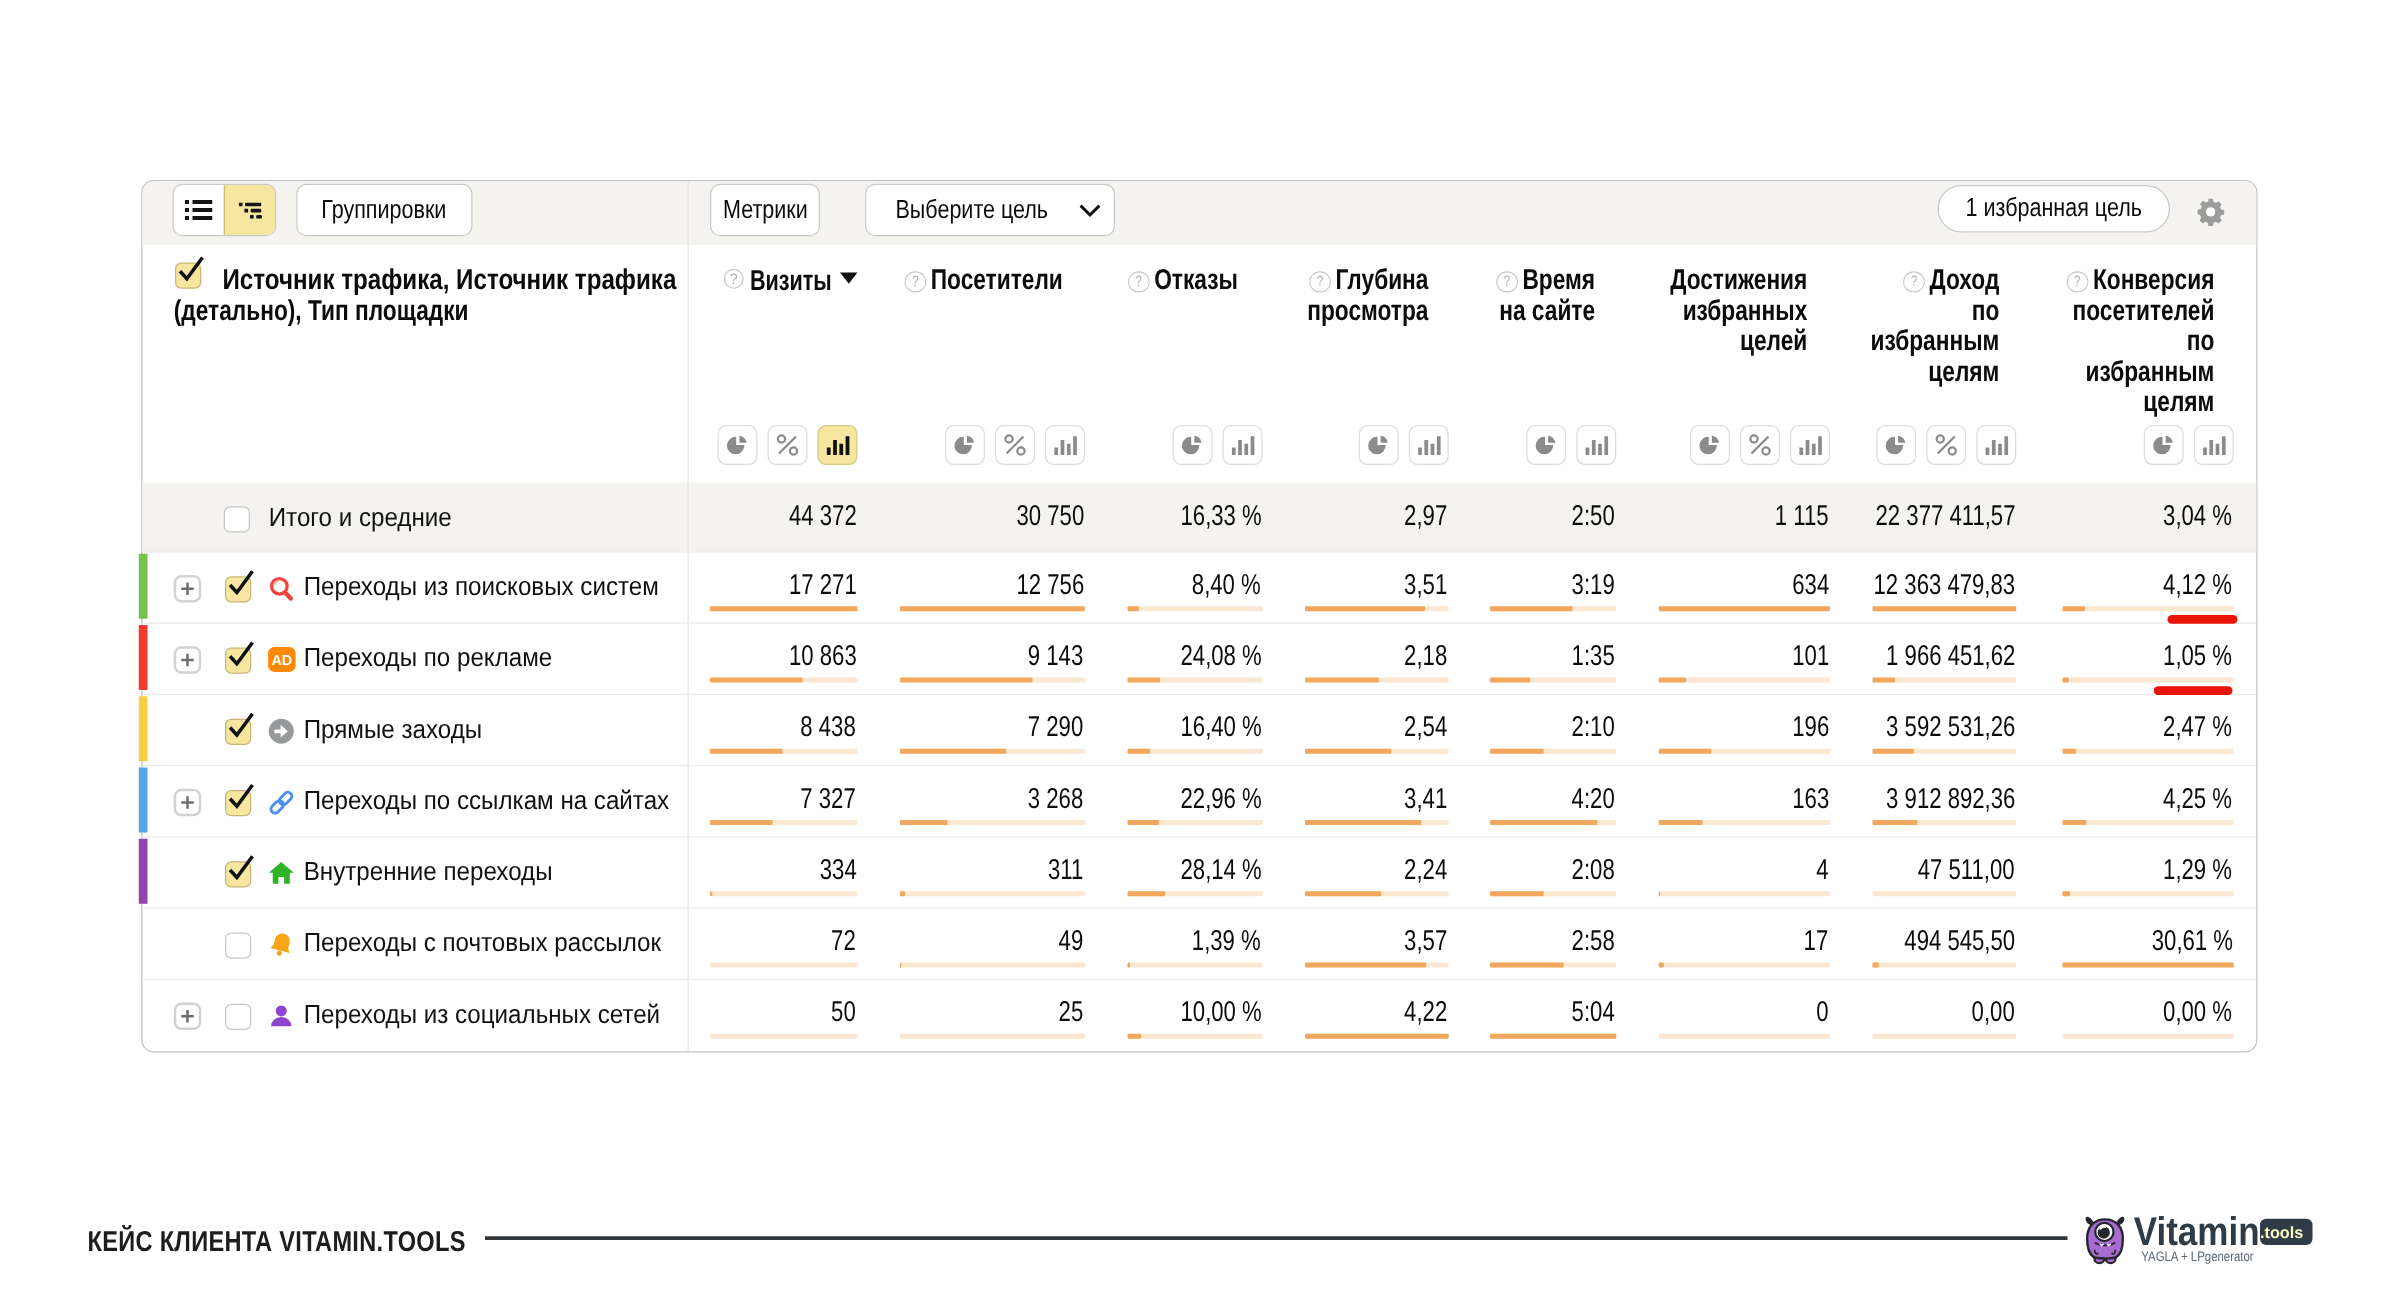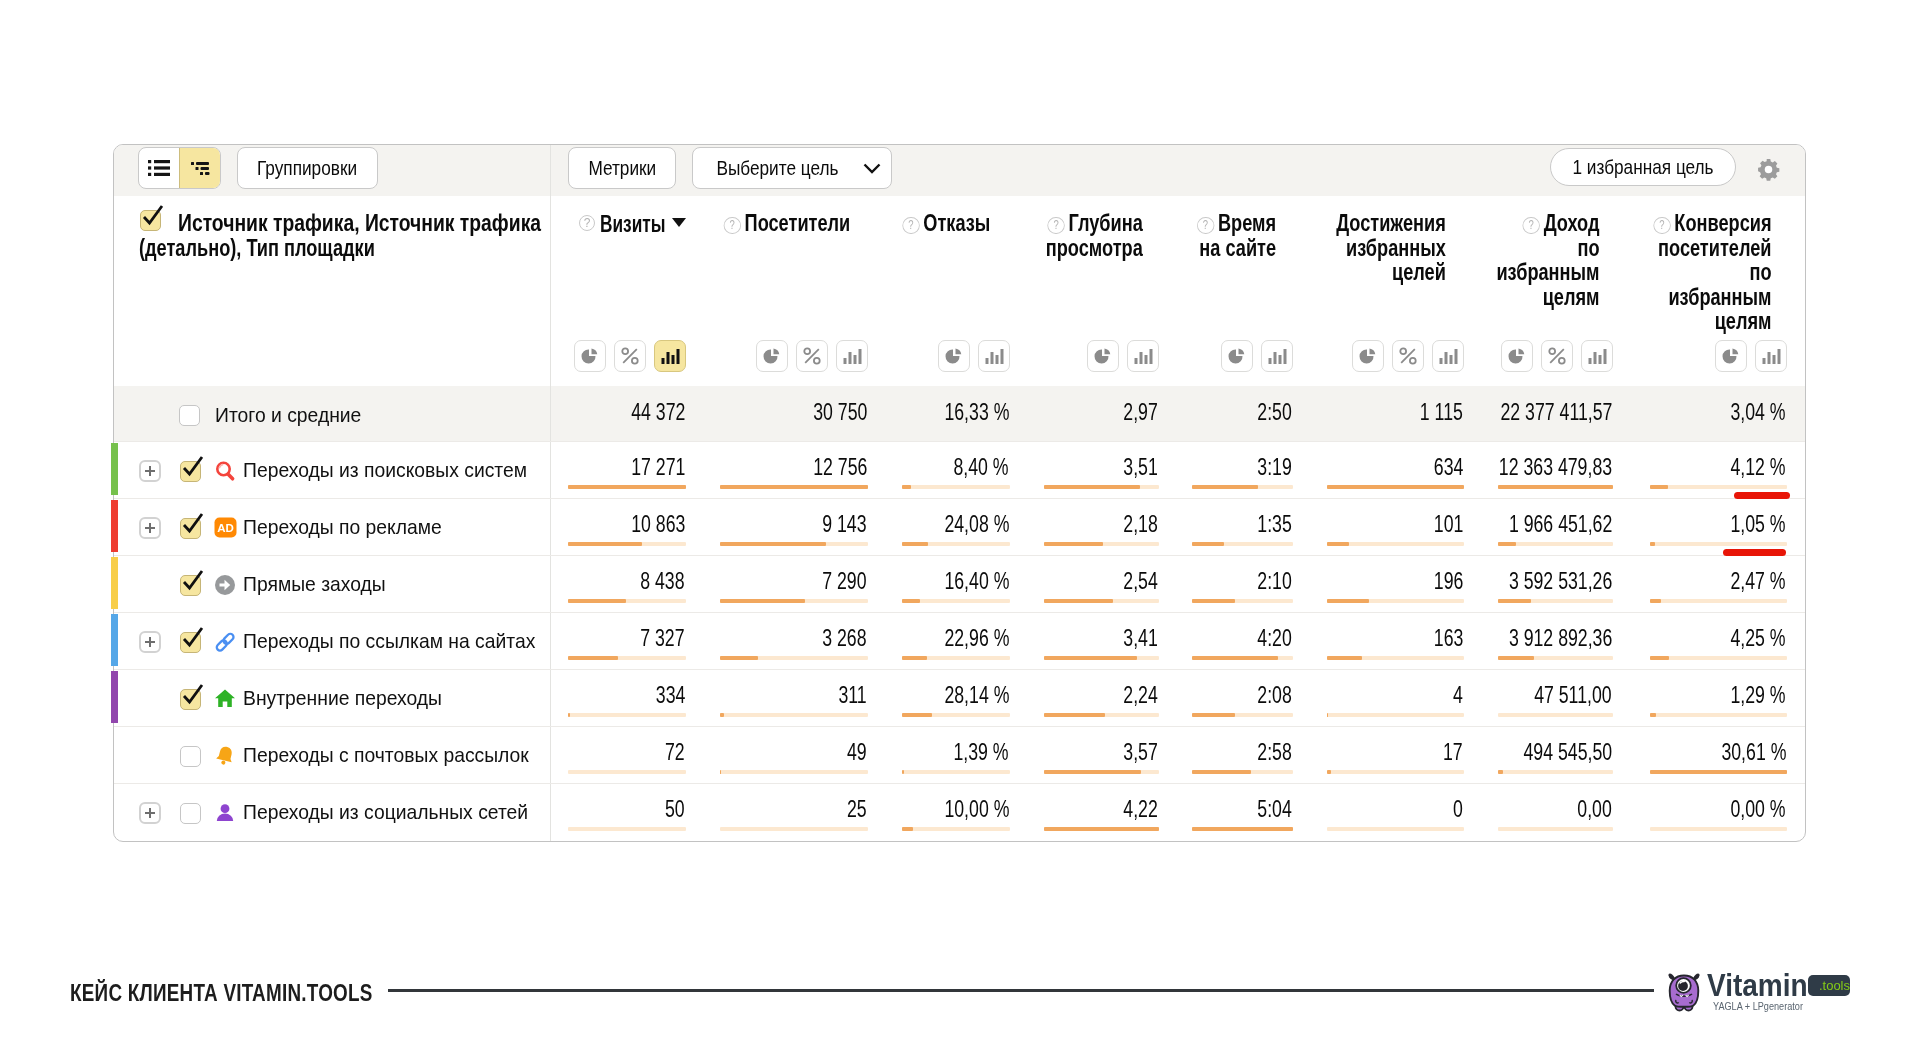--- a/index.html
+++ b/index.html
@@ -57,21 +57,21 @@
         <rect x="4.5" y="5" width="3" height="3" rx="0.5"></rect>
         <rect x="9.5" y="5" width="8.5" height="3" rx="1"></rect>
         <rect x="9" y="10" width="3" height="3" rx="0.5"></rect>
         <rect x="14" y="10" width="4.5" height="3" rx="1"></rect>
       </svg>
     </div>
   </div>
 <div class="btn" style="left:237px;top:147px;width:141px">
     <span class="btxt">Группировки</span>
   </div>
-<div class="btn" style="left:568px;top:147px;width:108px">
+<div class="btn" style="left:568px;top:147px;width:88px">
     <span class="btxt">Метрики</span>
   </div>
 <div class="btn" style="left:692px;top:147px;width:200px">
     <span class="btxt">Выберите цель</span>
     <svg width="18" height="11" viewBox="0 0 18 11" style="margin-left:11px;flex:none">
       <path d="M1.5 1.5 L9 9 L16.5 1.5" fill="none" stroke="#111" stroke-width="2.4"></path>
     </svg>
   </div>
 <div class="pill">
     <span class="btxt">1 избранная цель</span>
@@ -496,13 +496,13 @@
 <rect x="18.5" y="30" width="8" height="10.5" rx="4" fill="#a76ccf" stroke="#26262e" stroke-width="1.8"></rect>
 <path d="M18 5.5 C26.8 5.5 32.3 11.5 32.3 20.8 C32.3 28.3 30.2 33.4 27.4 35.4 C24.9 37.2 11.1 37.2 8.6 35.4 C5.8 33.4 3.7 28.3 3.7 20.8 C3.7 11.5 9.2 5.5 18 5.5 Z" fill="#a76ccf" stroke="#26262e" stroke-width="1.9"></path>
 <circle cx="17.5" cy="15.5" r="7.3" fill="#fff" stroke="#26262e" stroke-width="1.8"></circle>
 <circle cx="17" cy="16" r="4.9" fill="#26262e"></circle>
 <path d="M14.2 13 a4.5 4.5 0 0 1 4 -1.5" stroke="#fff" stroke-width="1.6" fill="none" stroke-linecap="round"></path>
 <path d="M10 24 C13.5 27 22.5 27 26 24" stroke="#26262e" stroke-width="1.6" fill="none"></path>
 <path d="M13.8 25.2 l1.5 1.3 l1.5 -1.3 M19.6 25.3 l1.5 1.2 l1.5 -1.3" stroke="#fff" stroke-width="1.1" fill="none"></path>
 <path d="M9.8 29.8 c-0.5 2.7 1.5 4.3 2.8 2.5 M26.2 29.8 c0.5 2.7 -1.5 4.3 -2.8 2.5" stroke="#26262e" stroke-width="1.4" fill="none"></path>
 </svg>
 <div class="abs" style="left:1707px;top:967px;font-size:32px;font-weight:bold;color:#2f3b47;transform:scaleX(0.875);transform-origin:0 0;white-space:nowrap">Vitamin</div>
-<div class="abs" style="left:1808px;top:975px;width:42px;height:21px;background:#2f3b47;border-radius:5px;color:#84cc16;font-size:13px;font-weight:normal;text-align:right;line-height:21px">.tools</div>
+<div class="abs" style="left:1808px;top:975px;width:42px;height:21px;background:#2f3b47;border-radius:5px;color:#fef9c3;font-size:13px;font-weight:bold;text-align:left;line-height:21px">.tools</div>
 <div class="abs" style="left:1713px;top:1000px;font-size:11px;color:#5a6570;transform:scaleX(0.83);transform-origin:0 0;white-space:nowrap">YAGLA + LPgenerator</div>
 </body></html>

